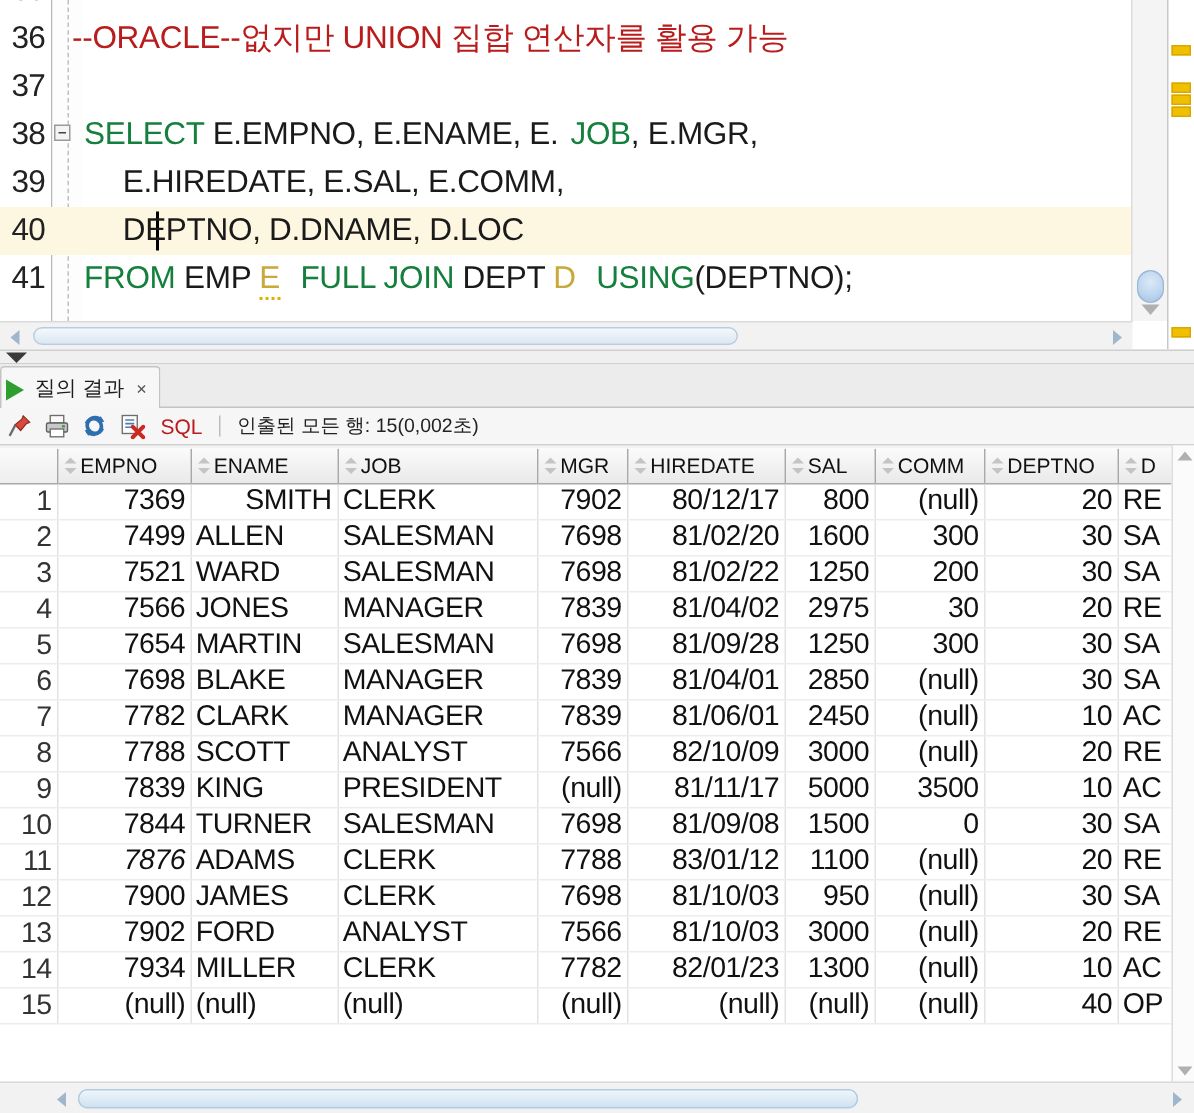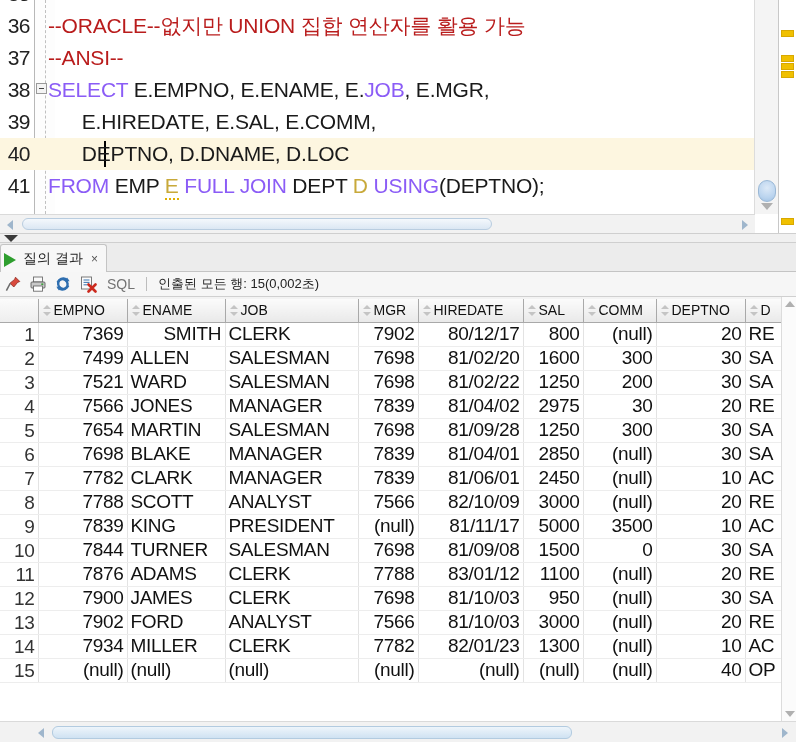--- a/index.html
+++ b/index.html
@@ -80,21 +80,21 @@
   }
   .code {
     position: absolute;
     left: 48px; top: 0;
     font-size: 21px;
     color: #1a1a1a;
     white-space: pre;
     font-family: "Liberation Sans", sans-serif;
     letter-spacing: -0.2px;
   }
-  .kw  { color: #8b5cf6; }
+  .kw  { color: #15803d; margin-left: 8px; }
   .cmt { color: #b91c1c; }
   .alias { color: #c8a93a; }
   .alias-u {
     border-bottom: 2px dotted #e0b000;
     padding-bottom: 1px;
   }
   .foldbox {
     position: absolute;
     left: 36px;
     top: 9px;
@@ -277,21 +277,21 @@
     padding-left: 4px;
   }
   .tb-icon {
     position: relative;
     width: 18px; height: 18px;
     flex: 0 0 18px;
     cursor: pointer;
   }
   .tb-sql {
     font-size: 14px;
-    color: #737373;
+    color: #b91c1c;
     margin-left: 3px;
   }
   .tb-sep {
     width: 1px; height: 14px;
     background: #bdbdbd;
     margin: 0 4px;
   }
   .tb-status {
     font-size: 13px;
     color: #222;
@@ -456,21 +456,20 @@
           <div class="line" style="top: -22px;">
             <span class="ln">35</span>
             <span class="code"></span>
           </div>
           <div class="line" style="top: 10px;">
             <span class="ln">36</span>
             <span class="code"><span class="cmt">--ORACLE--없지만 UNION 집합 연산자를 활용 가능</span></span>
           </div>
           <div class="line" style="top: 42px;">
             <span class="ln">37</span>
-            <span class="code"><span class="cmt">--ANSI--</span></span>
           </div>
           <div class="line" style="top: 74px;">
             <span class="ln">38</span>
             <span class="foldbox"></span>
             <span class="code"><span class="kw">SELECT </span><span>E.EMPNO, E.ENAME, E.</span><span class="kw">JOB</span><span>, E.MGR,</span></span>
           </div>
           <div class="line" style="top: 106px;">
             <span class="ln">39</span>
             <span class="code"><span>      E.HIREDATE, E.SAL, E.COMM,</span></span>
           </div>
@@ -737,21 +736,21 @@
                 <td class="txt" style="width: 133px;">SALESMAN</td>
                 <td class="num" style="width: 60px;">7698</td>
                 <td class="num" style="width: 105px;">81/09/08</td>
                 <td class="num" style="width: 60px;">1500</td>
                 <td class="num" style="width: 73px;">0</td>
                 <td class="num" style="width: 89px;">30</td>
                 <td class="txt" style="width: 41px;">SA</td>
               </tr>
               <tr>
                 <td class="rownum" style="width: 38px;">11</td>
-                <td class="num" style="width: 89px;">7876</td>
+                <td class="num" style="width: 89px; font-style: italic;">7876</td>
                 <td class="txt" style="width: 98px;">ADAMS</td>
                 <td class="txt" style="width: 133px;">CLERK</td>
                 <td class="num" style="width: 60px;">7788</td>
                 <td class="num" style="width: 105px;">83/01/12</td>
                 <td class="num" style="width: 60px;">1100</td>
                 <td class="num" style="width: 73px;">(null)</td>
                 <td class="num" style="width: 89px;">20</td>
                 <td class="txt" style="width: 41px;">RE</td>
               </tr>
               <tr>

